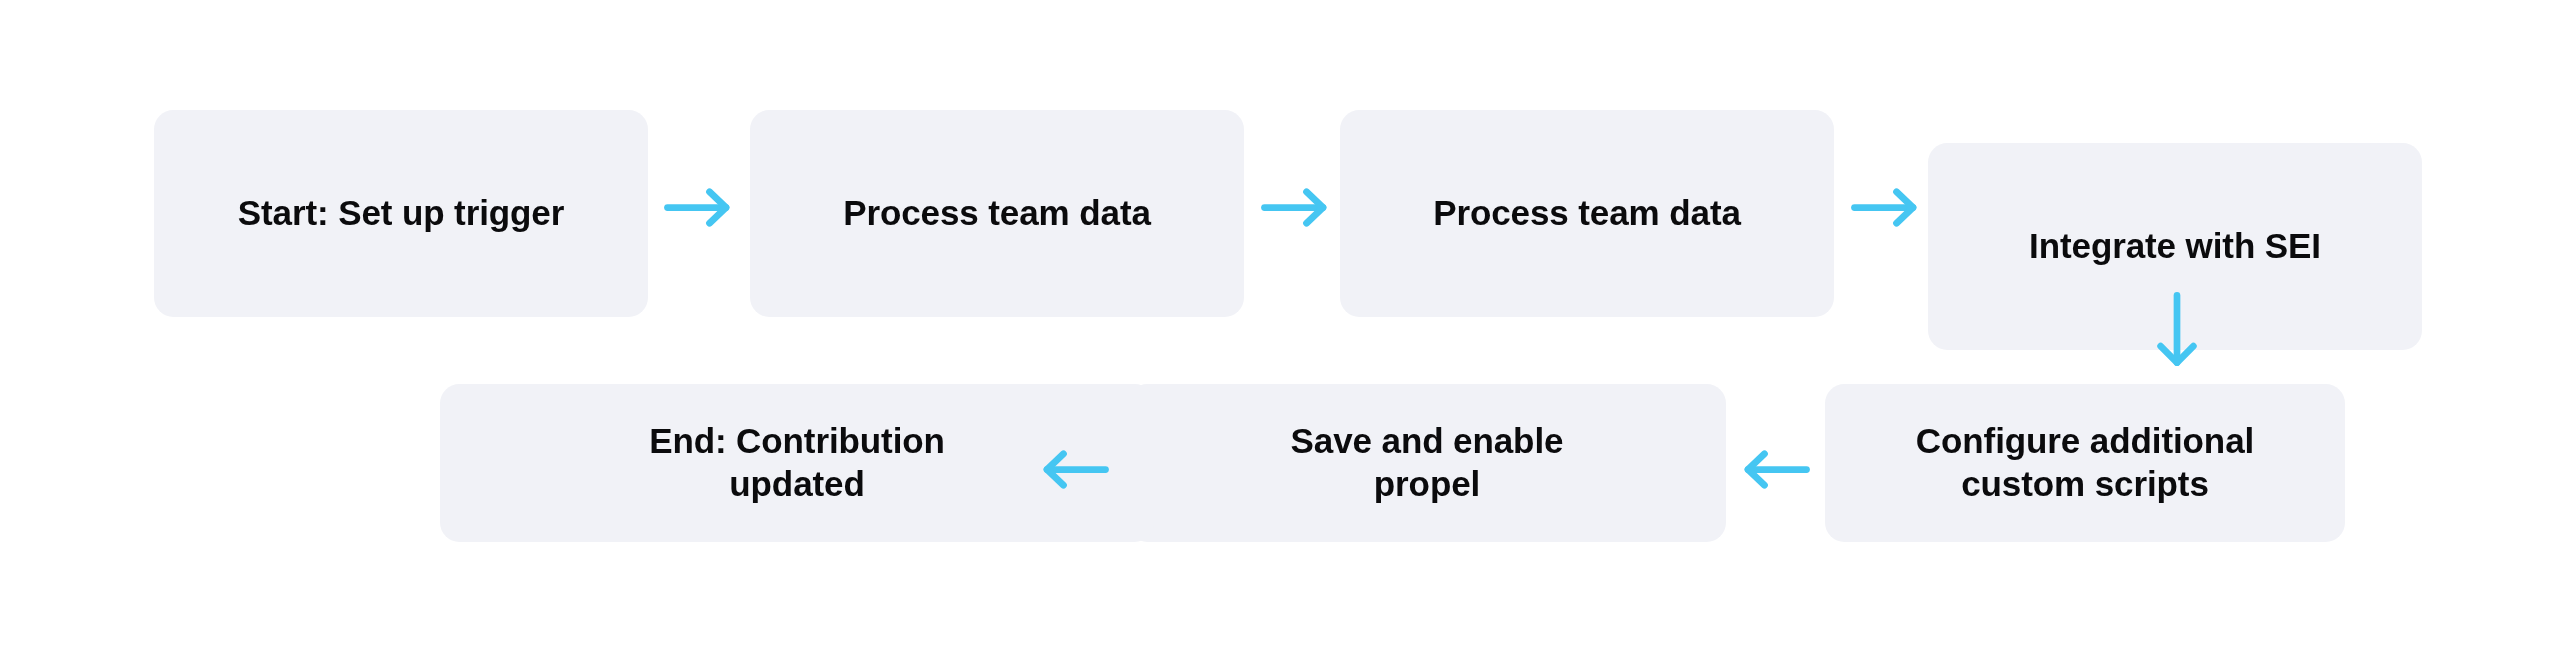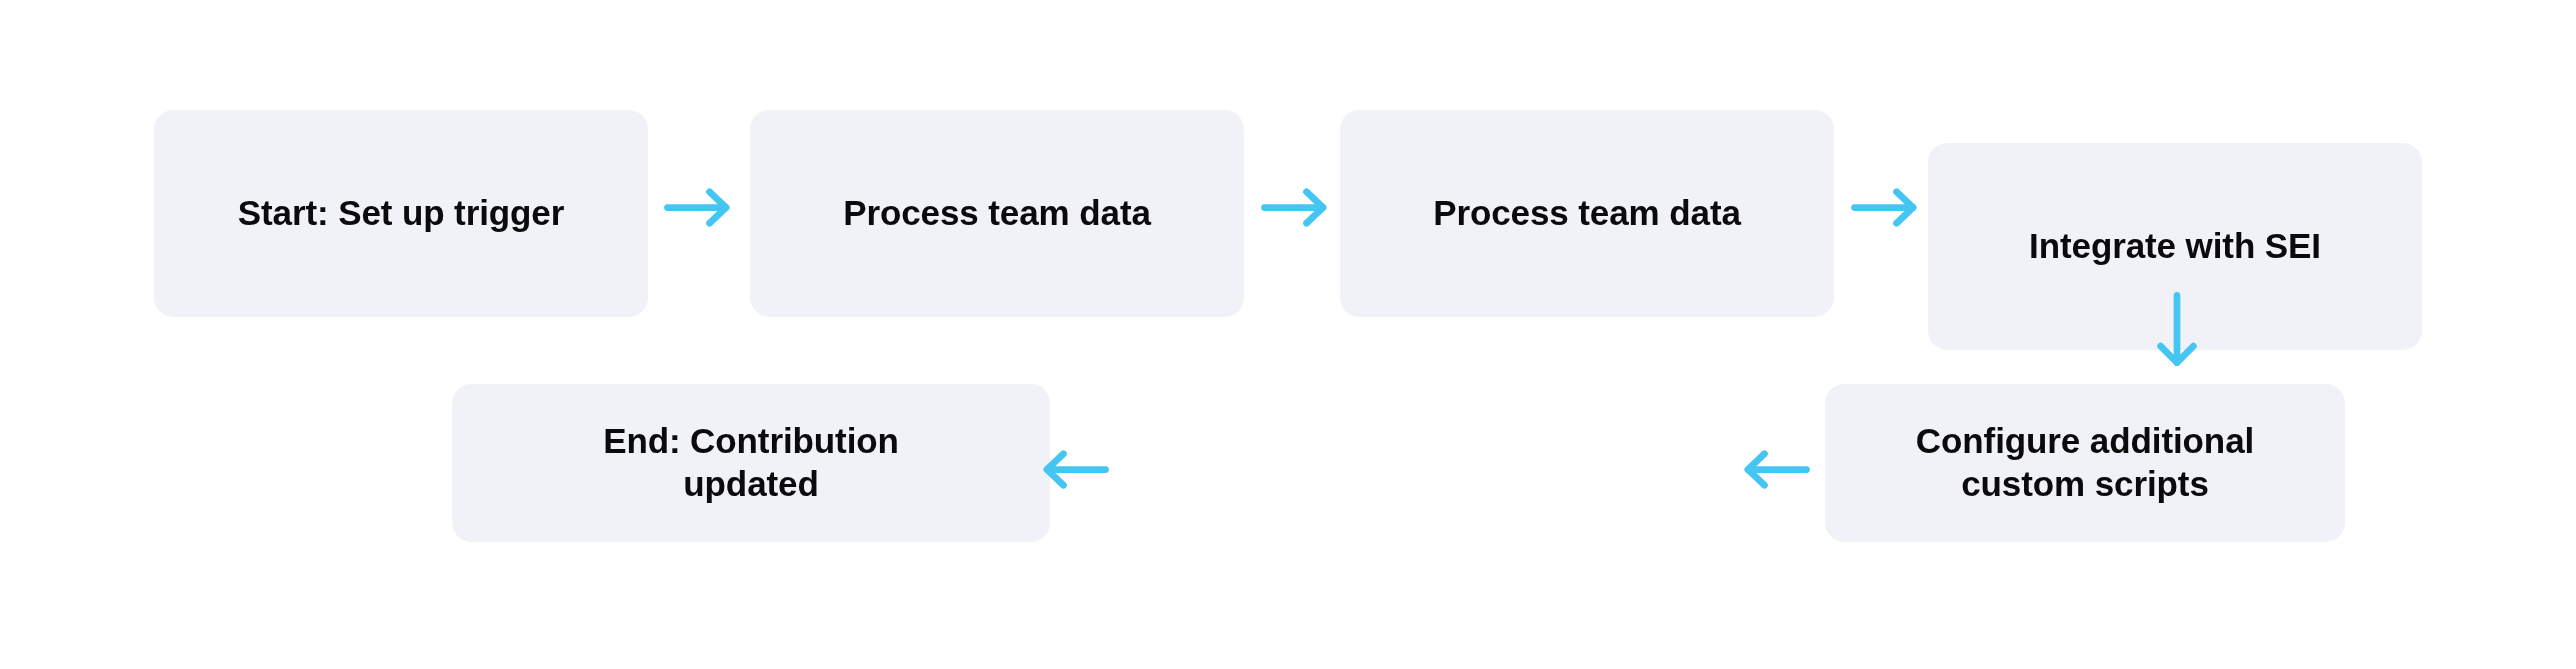--- a/index.html
+++ b/index.html
@@ -47,21 +47,21 @@
   
   .row2 { top: 384px; height: 158px; }
 
   .n-start      { left: 154px;  width: 494px; }
   .n-retrieve   { left: 750px; width: 494px; }
   .n-process    { left: 1340px; width: 494px; }
   .n-integrate  { left: 1928px; width: 494px; margin-top: 33px; }
 
   .n-configure  { left: 1825px; width: 520px; }
   .n-save       { left: 1128px; width: 598px; }
-  .n-end        { left: 452px;  width: 598px; }
+  .n-end        { left: 440px;  width: 714px; }
 
   
   .arrow {
     position: absolute;
     overflow: visible;
   }
   .arrow svg { display: block; }
   .arrow-line {
     stroke: #45c6f2;
     stroke-width: 9;
@@ -98,20 +98,24 @@
 
   <div class="node row1 n-integrate">
     <span class="node-label">Integrate with SEI</span>
   </div>
 
   <div class="node row2 n-configure">
     <span class="node-label">Configure additional
 custom scripts</span>
   </div>
 
+  <div class="node row2 n-save">
+    <span class="node-label">Save and enable
+propel</span>
+  </div>
 
   <div class="node row2 n-end">
     <span class="node-label">End: Contribution
 updated</span>
   </div>
 
   <div class="arrow a-h1">
     <svg width="72" height="45" viewBox="0 0 96 60">
       <path class="arrow-line" d="M6 30 H84"></path>
       <path class="arrow-line" d="M62 9 L84 30 L62 51"></path>

